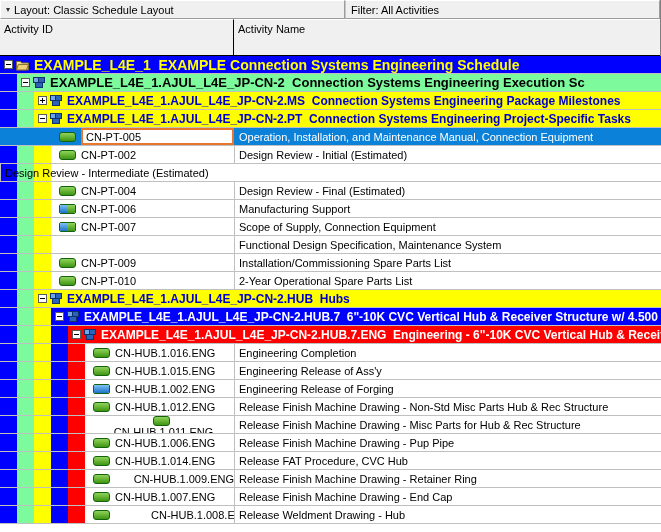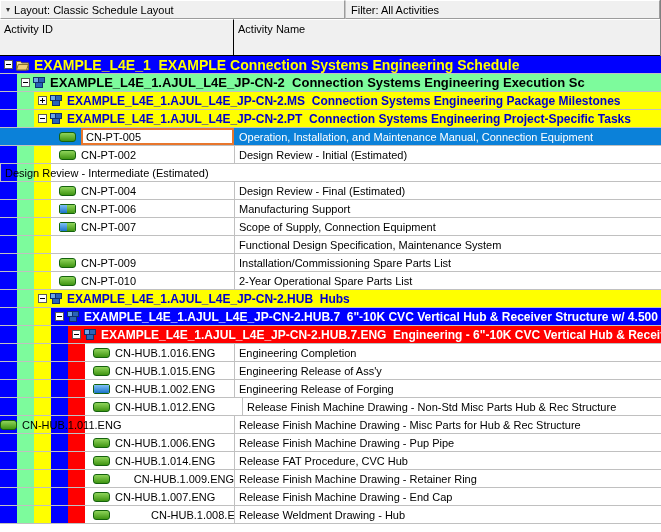--- a/index.html
+++ b/index.html
@@ -423,21 +423,21 @@
         <div class="idcell" style="padding-left: 93px;">
           <span class="ico ico-loe">
             <span class="b" style="flex:1;width:auto"></span>
           </span>
           <span class="idtext t-black">CN-HUB.1.002.ENG</span>
         </div>
         <div class="namecell">
           <span class="nametext">Engineering Release of Forging</span>
         </div>
       </div>
-      <div class="row" style="background: rgb(255, 255, 255); gap: 8px;">
+      <div class="row" style="background: rgb(255, 255, 255);">
         <div class="bands">
           <div class="band" style="width: 17px; background: rgb(0, 0, 255);"></div>
           <div class="band" style="width: 17px; background: rgb(125, 251, 156);"></div>
           <div class="band" style="width: 17px; background: rgb(255, 255, 0);"></div>
           <div class="band" style="width: 17px; background: rgb(0, 0, 255);"></div>
           <div class="band" style="width: 17px; background: rgb(255, 0, 0);"></div>
         </div>
         <div class="idcell" style="padding-left: 93px;">
           <span class="ico ico-task"></span>
           <span class="idtext t-black">CN-HUB.1.012.ENG</span>
@@ -447,21 +447,21 @@
         </div>
       </div>
       <div class="row" style="background: rgb(255, 255, 255);">
         <div class="bands">
           <div class="band" style="width: 17px; background: rgb(0, 0, 255);"></div>
           <div class="band" style="width: 17px; background: rgb(125, 251, 156);"></div>
           <div class="band" style="width: 17px; background: rgb(255, 255, 0);"></div>
           <div class="band" style="width: 17px; background: rgb(0, 0, 255);"></div>
           <div class="band" style="width: 17px; background: rgb(255, 0, 0);"></div>
         </div>
-        <div class="idcell" style="">
+        <div class="idcell" style="padding-left: 93px; flex-direction: column;">
           <span class="ico ico-task"></span>
           <span class="idtext t-black">CN-HUB.1.011.ENG</span>
         </div>
         <div class="namecell">
           <span class="nametext">Release Finish Machine Drawing - Misc Parts for Hub &amp; Rec Structure</span>
         </div>
       </div>
       <div class="row" style="background: rgb(255, 255, 255);">
         <div class="bands">
           <div class="band" style="width: 17px; background: rgb(0, 0, 255);"></div>

